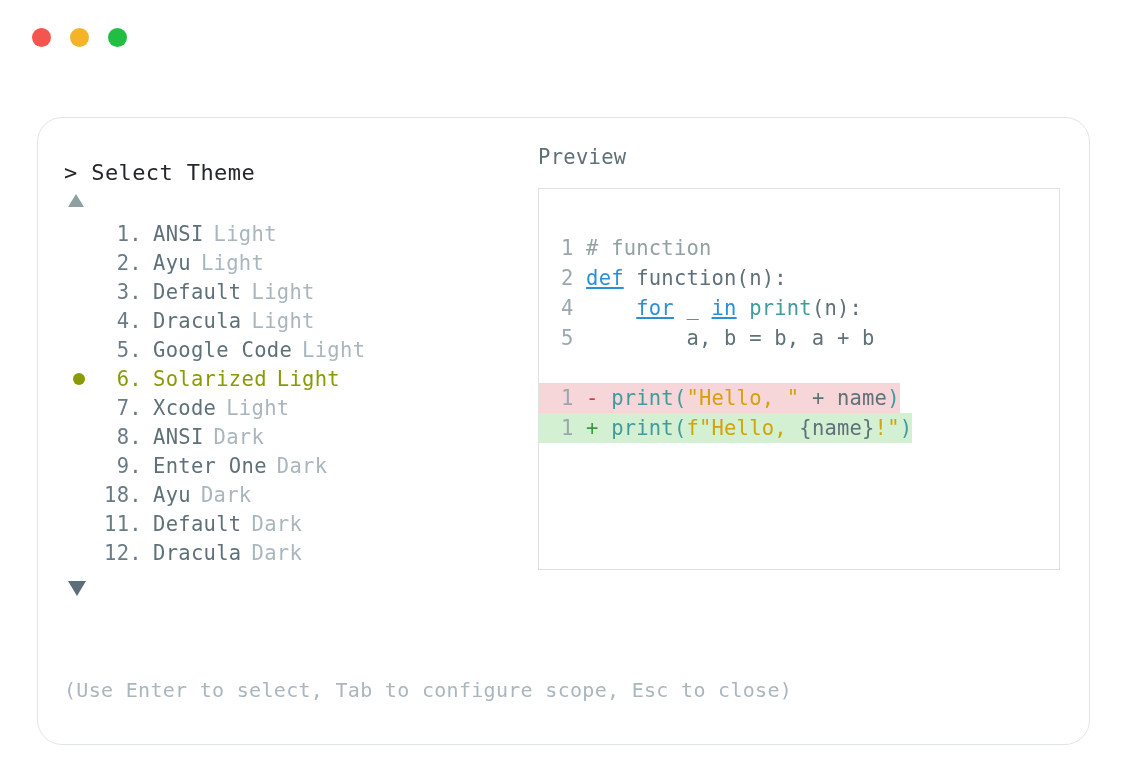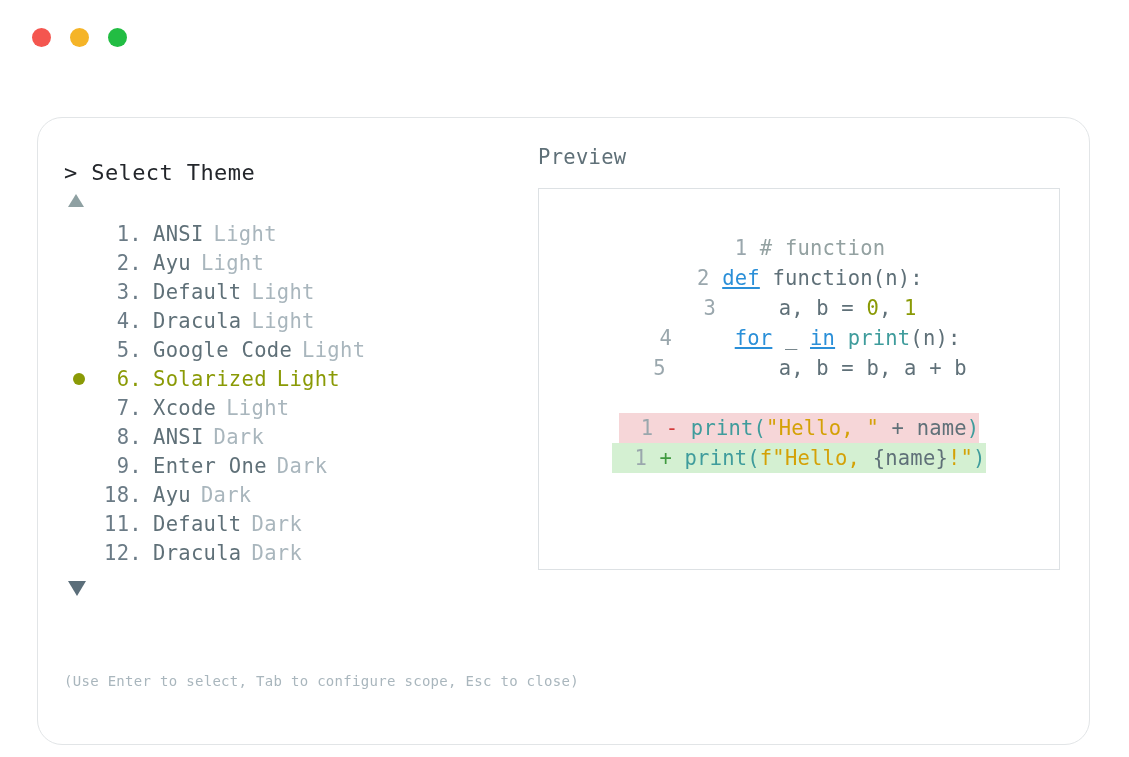--- a/index.html
+++ b/index.html
@@ -140,21 +140,20 @@
   }
   .preview-box {
     margin-top: 16px;
     box-sizing: border-box;
     width: 522px;
     height: 382px;
     border: 1.4px solid #dde1e4;
     background: #ffffff;
     padding: 44px 0 0 0;
     overflow: hidden;
-    text-align: center;
   }
   .code-line {
     font-size: 20.5px;
     line-height: 30px;
     white-space: pre;
     letter-spacing: 0.2px;
     padding-left: 22px;
   }
   .ln {
     color: #9aa7ad;
@@ -180,22 +179,22 @@
   .tok-fn      { color: #3f9c9c; }
   .tok-num     { color: #8a9a06; }
   .tok-str     { color: #d4a106; }
   .tok-plain   { color: #5f7078; }
   .tok-bang    { color: #d4a106; }
 
   
   .footer {
     position: absolute;
     left: 26px;
-    bottom: 55px;
-    font-size: 14px;
+    bottom: 42px;
+    font-size: 20px;
     color: #a9b6bd;
     letter-spacing: 0.3px;
     white-space: pre;
   }
 </style>
 </head>
 <body>
 
 <div class="titlebar">
   <span class="dot dot-red"></span>
@@ -229,21 +228,20 @@
         <div class="arrow-down"></div>
       </div>
     </div>
 
     <div class="right-pane">
       <div class="preview-label">Preview</div>
       <div class="preview-box">
         <div id="code-lines">
             <div class="code-line"><span class="ln">1</span> <span class="tok-comment"># function</span></div>
             <div class="code-line"><span class="ln">2</span> <span class="tok-kw">def</span><span class="tok-plain"> function(n):</span></div>
-            <div class="code-line"><span class="ln">3</span> <span class="tok-plain">    a, b = </span><span class="tok-num">0</span><span class="tok-plain">, </span><span class="tok-num">1</span></div>
             <div class="code-line"><span class="ln">4</span> <span class="tok-plain">    </span><span class="tok-kw">for</span><span class="tok-plain"> _ </span><span class="tok-kw">in</span><span class="tok-plain"> </span><span class="tok-fn">print</span><span class="tok-plain">(n):</span></div>
             <div class="code-line"><span class="ln">5</span> <span class="tok-plain">        a, b = b, a + b</span></div>
           </div>
         <div class="diff-block" id="diff-lines">
             <div class="code-line diff-wrap"><span class="diff-line diff-del"><span class="ln">1</span> <span class="sign-del">-</span> <span class="tok-fn">print</span><span class="tok-fn">(</span><span class="tok-str">"Hello, "</span><span class="tok-plain"> + name</span><span class="tok-fn">)</span></span></div>
             <div class="code-line diff-wrap"><span class="diff-line diff-add"><span class="ln">1</span> <span class="sign-add">+</span> <span class="tok-fn">print</span><span class="tok-fn">(</span><span class="tok-str">f"Hello, </span><span class="tok-plain">{name}</span><span class="tok-bang">!</span><span class="tok-str">"</span><span class="tok-fn">)</span></span></div>
           </div>
       </div>
     </div>
 

